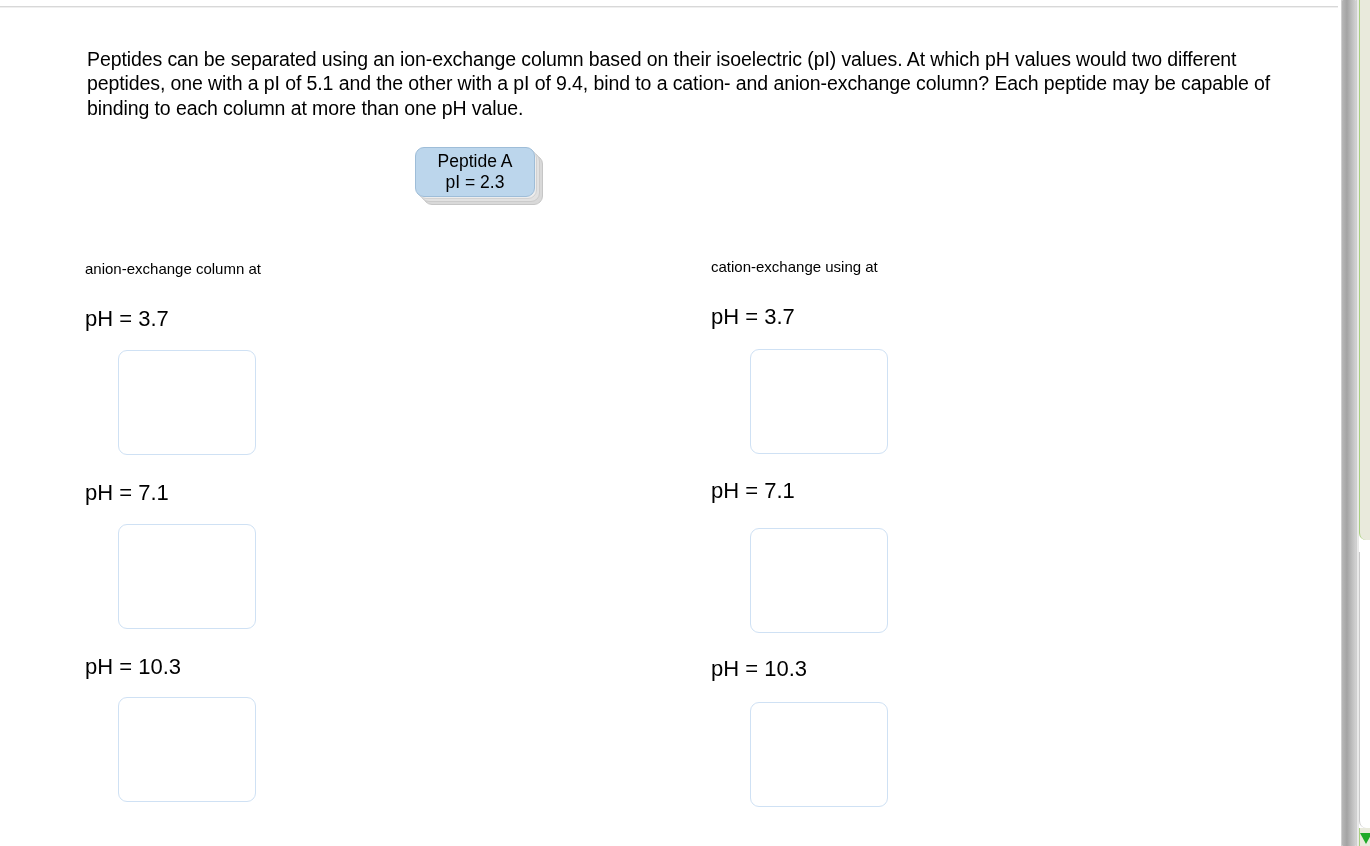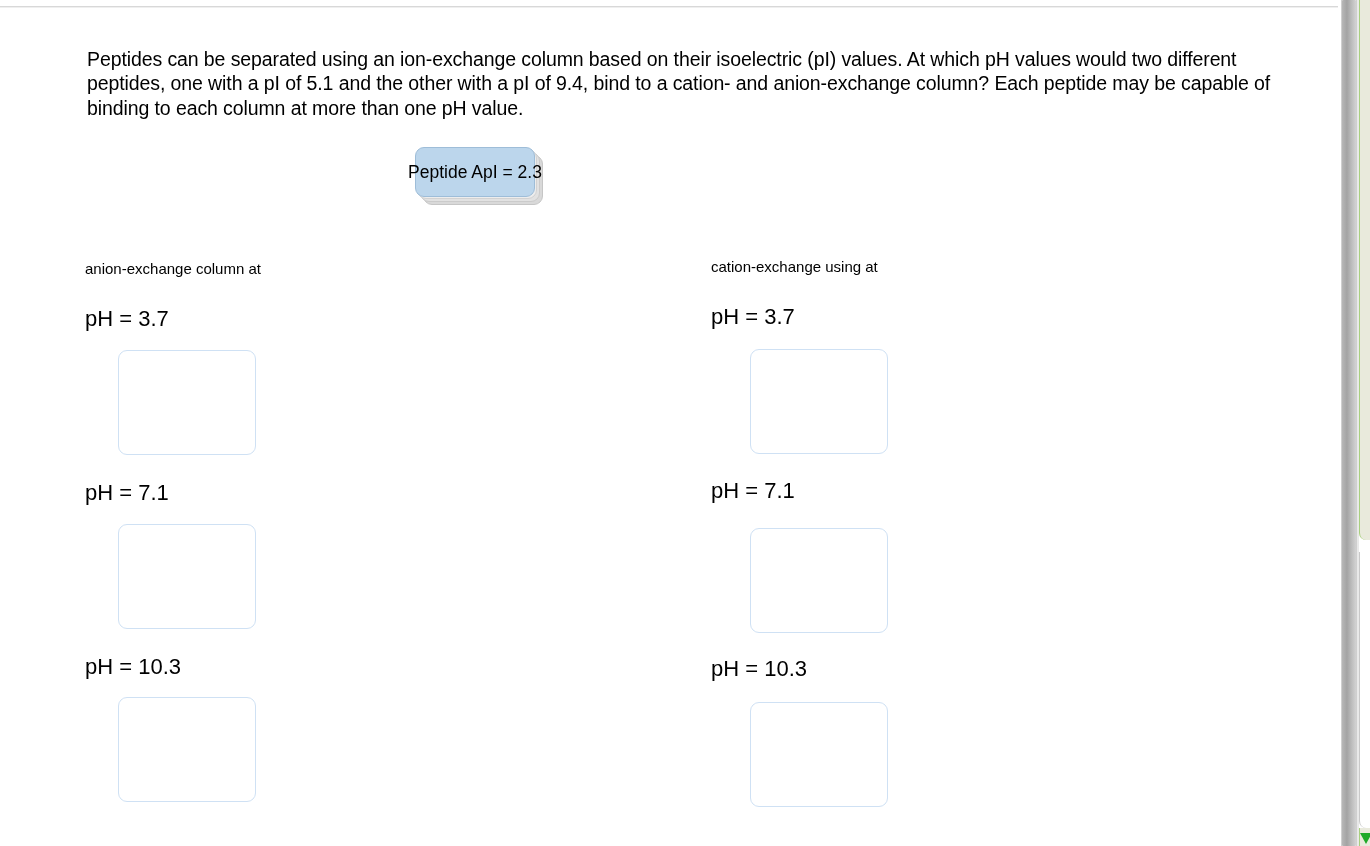--- a/index.html
+++ b/index.html
@@ -95,21 +95,21 @@
     position: absolute;
     left: 0;
     top: 0;
     width: 120px;
     height: 50px;
     border-radius: 9px;
     background: #bcd6ec;
     border: 1px solid #9ebdd8;
     box-sizing: border-box;
     display: flex;
-    flex-direction: row;
+    flex-direction: column;
     align-items: center;
     justify-content: center;
     cursor: move;
     user-select: none;
   }
   .tile-line {
     font-size: 17.5px;
     line-height: 21px;
     color: #000000;
     white-space: nowrap;

